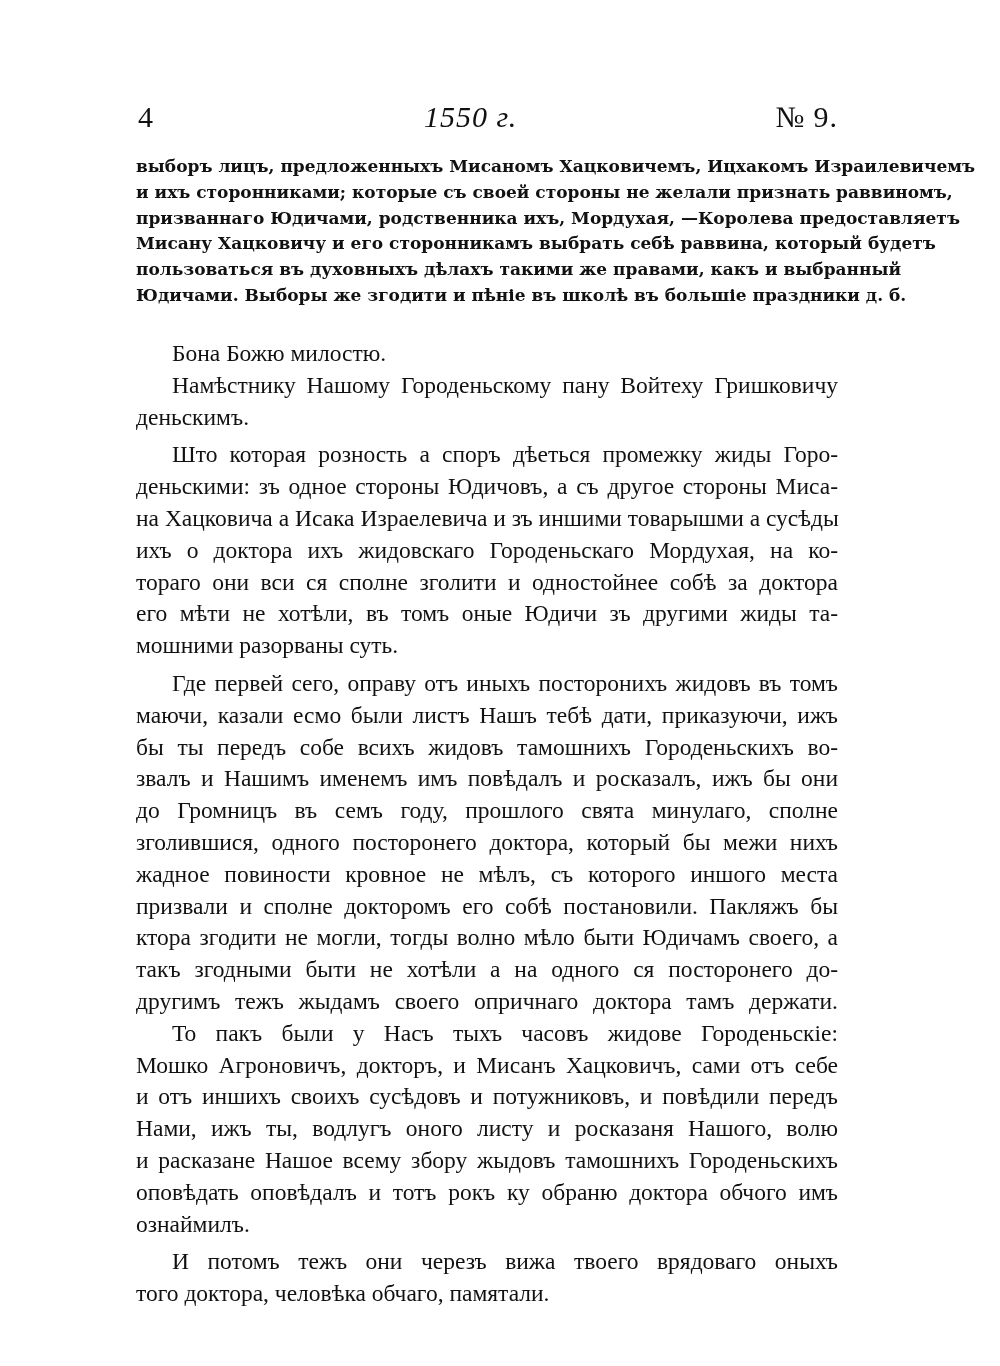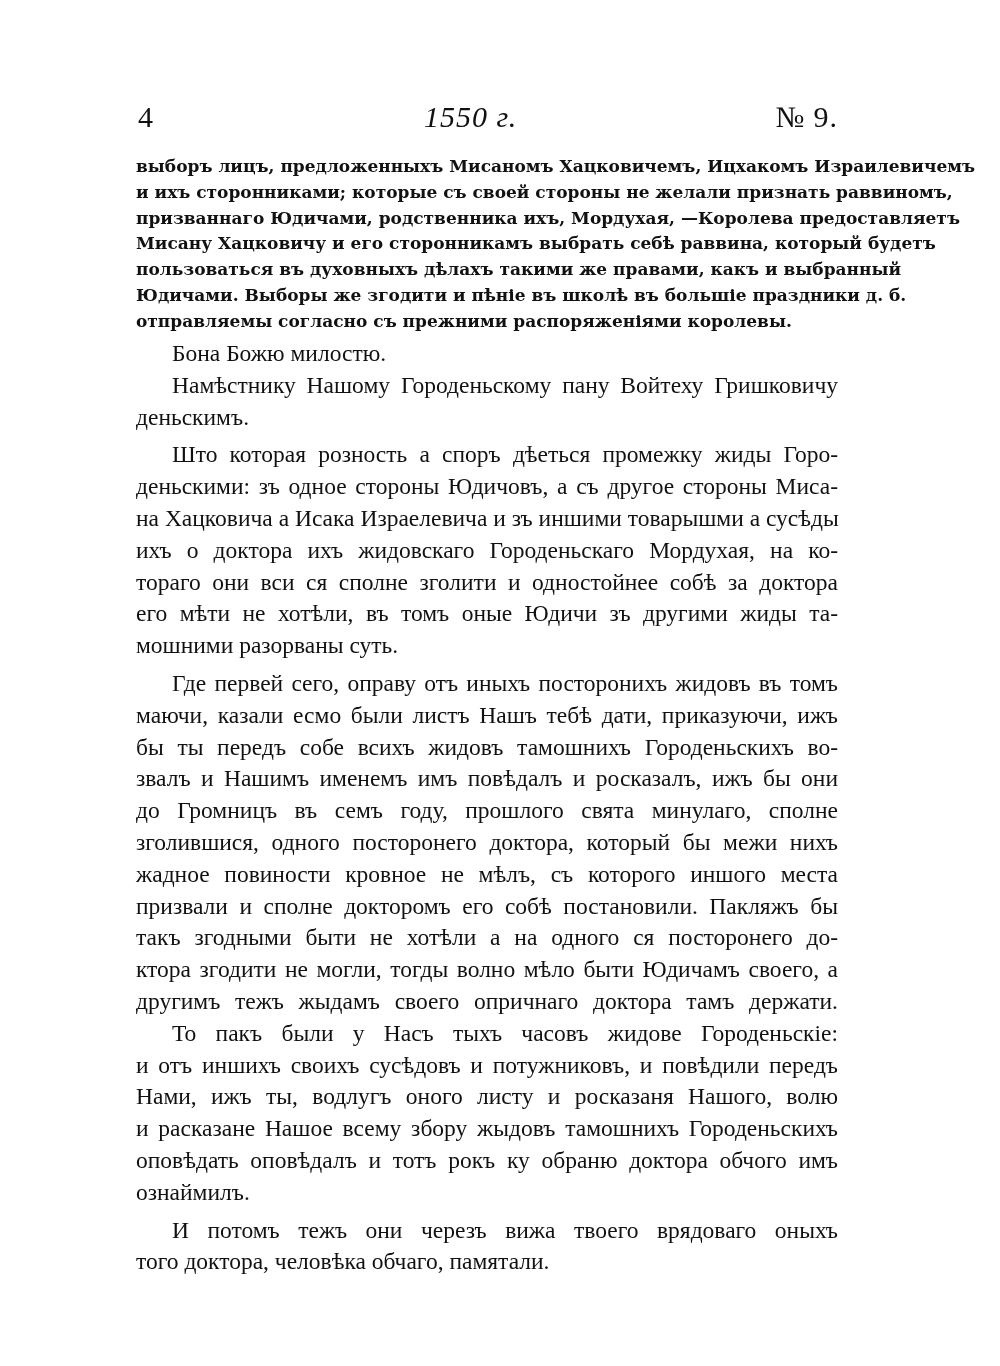--- a/index.html
+++ b/index.html
@@ -28,21 +28,20 @@
     <span class="no">№ 9.</span>
   </div>
 
   <div class="summary">
     <span class="ln">выборъ лицъ, предложенныхъ Мисаномъ Хацковичемъ, Ицхакомъ Израилевичемъ</span>
     <span class="ln">и ихъ сторонниками; которые съ своей стороны не желали признать раввиномъ,</span>
     <span class="ln">призваннаго Юдичами, родственника ихъ, Мордухая, —Королева предоставляетъ</span>
     <span class="ln">Мисану Хацковичу и его сторонникамъ выбрать себѣ раввина, который будетъ</span>
     <span class="ln">пользоваться въ духовныхъ дѣлахъ такими же правами, какъ и выбранный</span>
     <span class="ln">Юдичами. Выборы же згодити и пѣніе въ школѣ въ большіе праздники д. б.</span>
-    <span class="ln last">отправляемы согласно съ прежними распоряженіями королевы.</span>
   </div>
 
   <div class="body">
     <div>
       <span class="ln ind last">Бона Божю милостю.</span>
     </div>
     <div>
       <span class="ln ind">Намѣстнику Нашому Городеньскому пану Войтеху Гришковичу</span>
       <span class="ln last">деньскимъ.</span>
     </div>
@@ -59,26 +58,27 @@
     <div class="para-gap"></div>
     <div>
       <span class="ln ind">Где первей сего, оправу отъ иныхъ посторонихъ жидовъ въ томъ</span>
       <span class="ln">маючи, казали есмо были листъ Нашъ тебѣ дати, приказуючи, ижъ</span>
       <span class="ln">бы ты передъ собе всихъ жидовъ тамошнихъ Городеньскихъ во-</span>
       <span class="ln">звалъ и Нашимъ именемъ имъ повѣдалъ и росказалъ, ижъ бы они</span>
       <span class="ln">до Громницъ въ семъ году, прошлого свята минулаго, сполне</span>
       <span class="ln">зголившися, одного посторонего доктора, который бы межи нихъ</span>
       <span class="ln">жадное повиности кровное не мѣлъ, съ которого иншого места</span>
       <span class="ln">призвали и сполне докторомъ его собѣ постановили. Пакляжъ бы</span>
+      <span class="ln">ктора згодити не могли, тогды волно мѣло быти Юдичамъ своего, а</span>
       <span class="ln">такъ згодными быти не хотѣли а на одного ся посторонего до-</span>
-      <span class="ln">ктора згодити не могли, тогды волно мѣло быти Юдичамъ своего, а</span>
       <span class="ln">другимъ тежъ жыдамъ своего опричнаго доктора тамъ держати.</span>
     </div>
     <div>
       <span class="ln ind">То пакъ были у Насъ тыхъ часовъ жидове Городеньскіе:</span>
+      <span class="ln">Мошко Агроновичъ, докторъ, и Мисанъ Хацковичъ, сами отъ себе</span>
       <span class="ln">и отъ иншихъ своихъ сусѣдовъ и потужниковъ, и повѣдили передъ</span>
       <span class="ln">Нами, ижъ ты, водлугъ оного листу и росказаня Нашого, волю</span>
       <span class="ln">и расказане Нашое всему збору жыдовъ тамошнихъ Городеньскихъ</span>
       <span class="ln">оповѣдать оповѣдалъ и тотъ рокъ ку обраню доктора обчого имъ</span>
       <span class="ln last">ознаймилъ.</span>
     </div>
     <div class="para-gap"></div>
     <div>
       <span class="ln ind">И потомъ тежъ они черезъ вижа твоего врядоваго оныхъ</span>
       <span class="ln last">того доктора, человѣка обчаго, памятали.</span>

